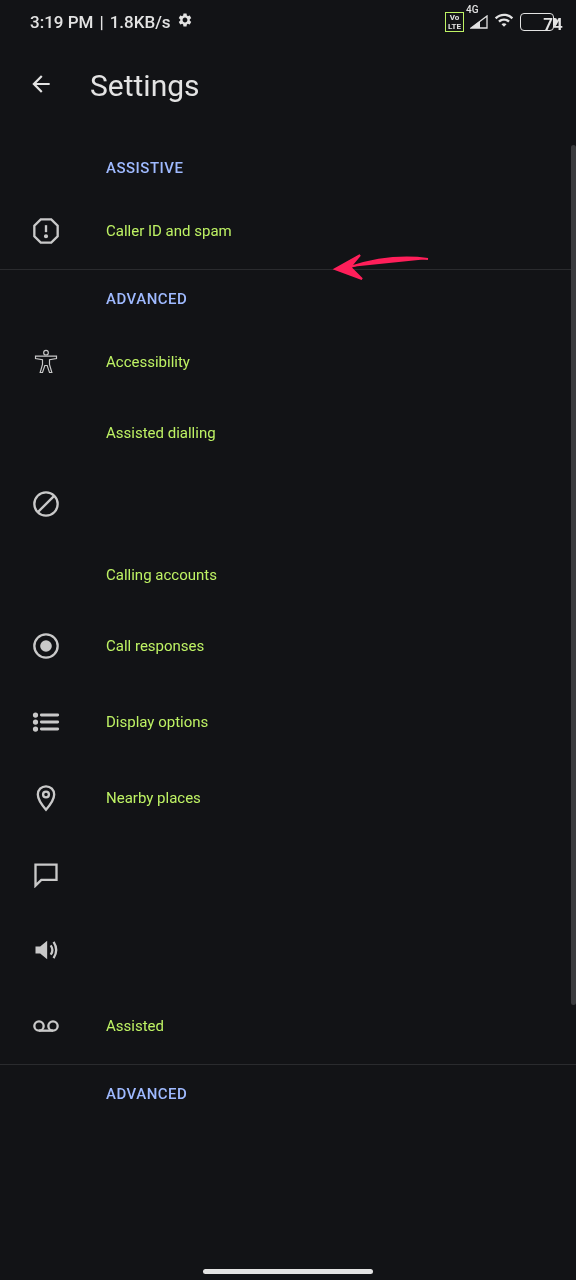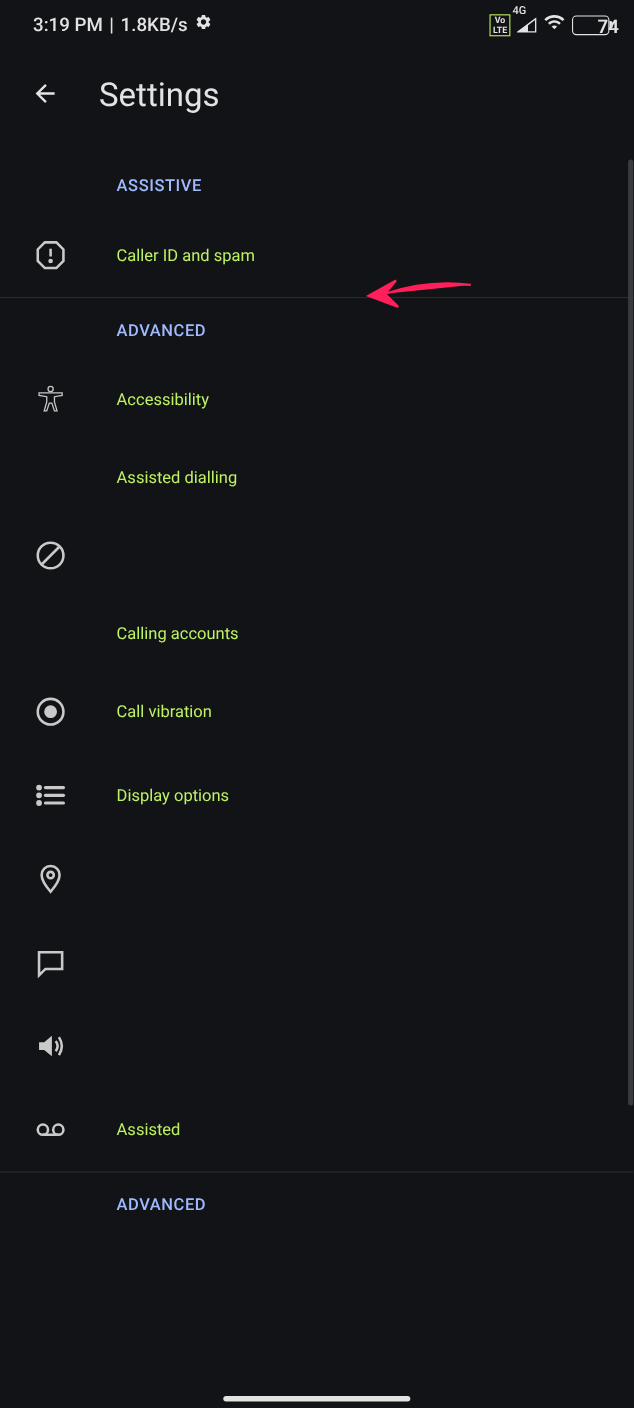--- a/index.html
+++ b/index.html
@@ -243,21 +243,21 @@
   <span class="item-label">Calling accounts</span>
 </div>
 
 <div class="list-item">
   <span class="item-icon">
     <svg viewBox="0 0 24 24" stroke-width="2">
         <circle cx="12" cy="12" r="10"></circle>
         <circle cx="12" cy="12" r="4" fill="#c9c9c9"></circle>
       </svg>
   </span>
-  <span class="item-label">Call vibration</span>
+  <span class="item-label">Call responses</span>
 </div>
 
 <div class="list-item">
   <span class="item-icon">
     <svg viewBox="0 0 24 24" stroke-width="2.5" stroke-linecap="round">
         <circle cx="3" cy="6" r="1" fill="#c9c9c9"></circle>
         <line x1="8" y1="6" x2="22" y2="6"></line>
         <circle cx="3" cy="12" r="1" fill="#c9c9c9"></circle>
         <line x1="8" y1="12" x2="22" y2="12"></line>
         <circle cx="3" cy="18" r="1" fill="#c9c9c9"></circle>
@@ -267,20 +267,21 @@
   <span class="item-label">Display options</span>
 </div>
 
 <div class="list-item">
   <span class="item-icon">
     <svg viewBox="0 0 24 24" stroke-width="2">
         <path d="M12 2 C8 2 5 5 5 9 C5 14 12 22 12 22 C12 22 19 14 19 9 C19 5 16 2 12 2 Z"></path>
         <circle cx="12" cy="9" r="2.5"></circle>
       </svg>
   </span>
+  <span class="item-label">Nearby places</span>
 </div>
 
 <div class="list-item">
   <span class="item-icon">
     <svg viewBox="0 0 24 24" stroke-width="2">
         <path d="M3 4 H21 V17 H8 L3 22 Z"></path>
       </svg>
   </span>
 </div>
 

